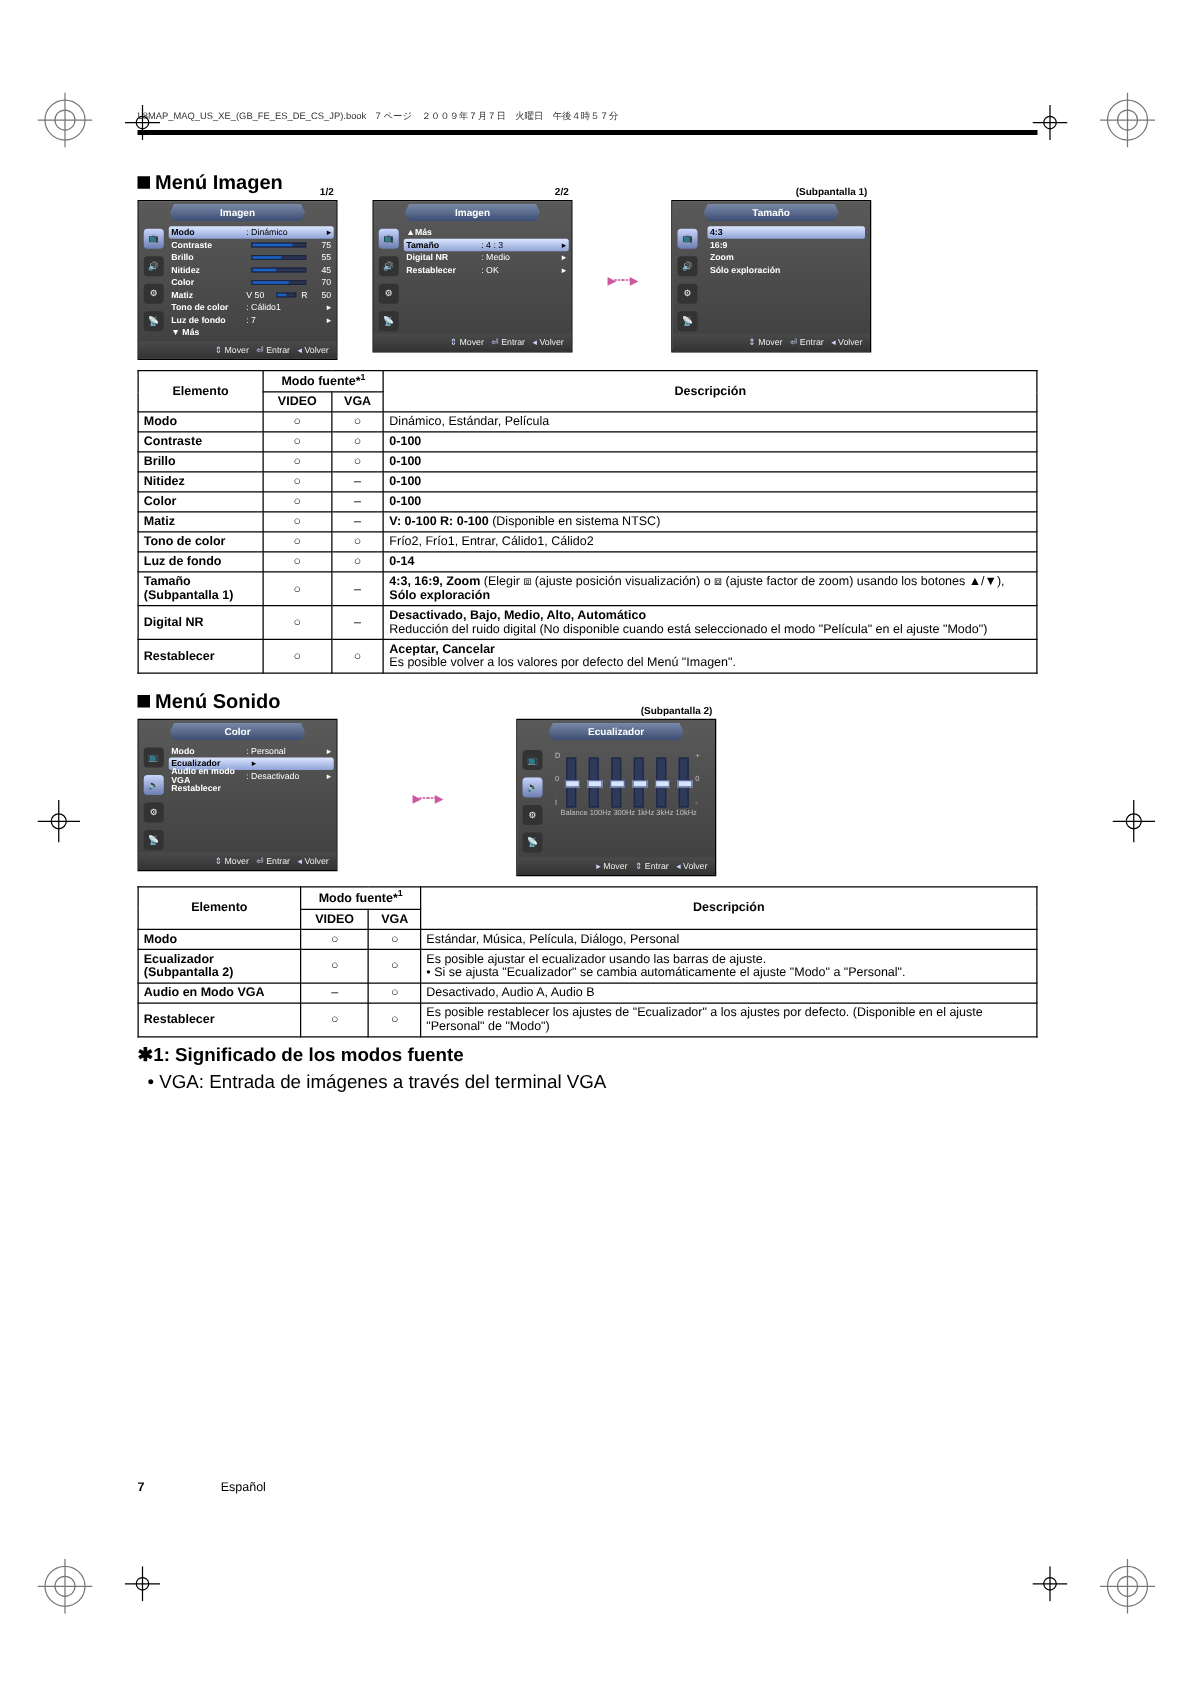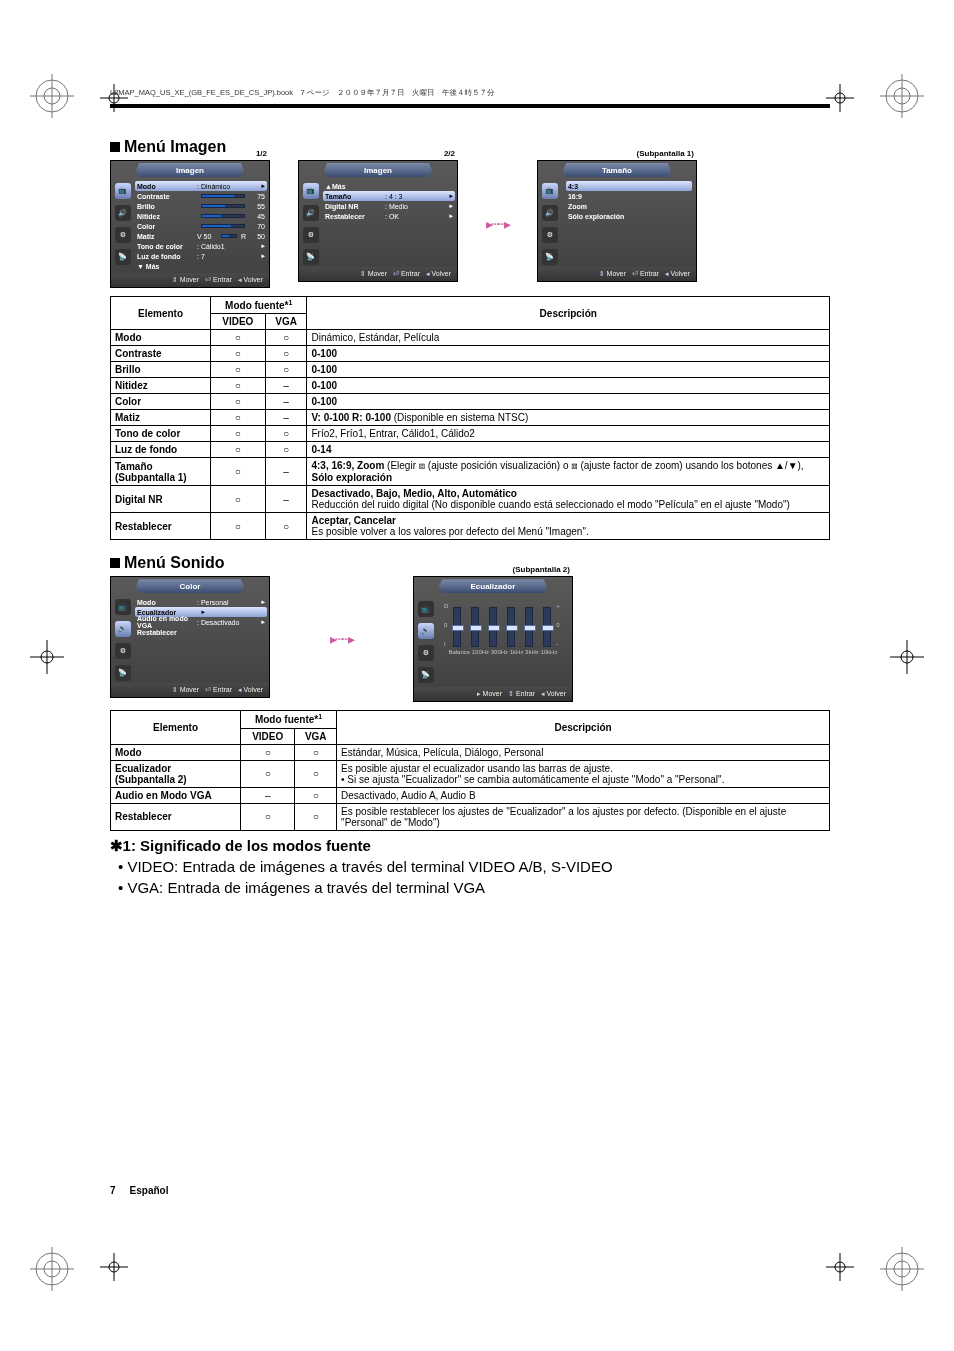--- a/index.html
+++ b/index.html
@@ -58,21 +58,21 @@
   table.data .desc { text-align:left;}
   .sup { font-size:7px; vertical-align:super;}
 
   .notes { font-size:15px; margin-top:4px; line-height:1.4;}
   .notes .ttl{font-weight:700;}
   .notes ul{list-style:none; padding-left:8px;}
   .notes li::before{content:"• "; }
 
   .page-foot{ position:absolute; bottom:4px; left:0; font-size:10px;}
   .page-foot .pn{font-weight:700; margin-right:14px;}
-  .page-foot .lang{font-weight:700;}
+  .page-foot .lang{font-weight:400;margin-left:47px;}
 
   .crosshair-big circle{fill:none;stroke:#777;stroke-width:1;}
   .crosshair-big line{stroke:#777;stroke-width:1;}
   .crop-mark line{stroke:#000;stroke-width:1;}
   .crop-mark circle{fill:none;stroke:#000;stroke-width:1;}
 </style>
 </head>
 <body>
 
 <div class="reg-mark" style="left:30px; top:74px;">
@@ -532,21 +532,20 @@
             <td class="cent">○</td>
             <td class="cent">○</td>
             <td class="desc">Es posible restablecer los ajustes de "Ecualizador" a los ajustes por defecto. (Disponible en el ajuste "Personal" de "Modo")</td>
           </tr>
         </tbody>
     </table>
 
     <div class="notes">
       <div class="ttl">✱1: Significado de los modos fuente</div>
       <ul>
-        <li>VIDEO: Entrada de imágenes a través del terminal VIDEO A/B, S-VIDEO</li>
         <li>VGA: Entrada de imágenes a través del terminal VGA</li>
       </ul>
     </div>
   </div>
 
   <div class="page-foot">
     <span class="pn">7</span><span class="lang">Español</span>
   </div>
 </div>
 

